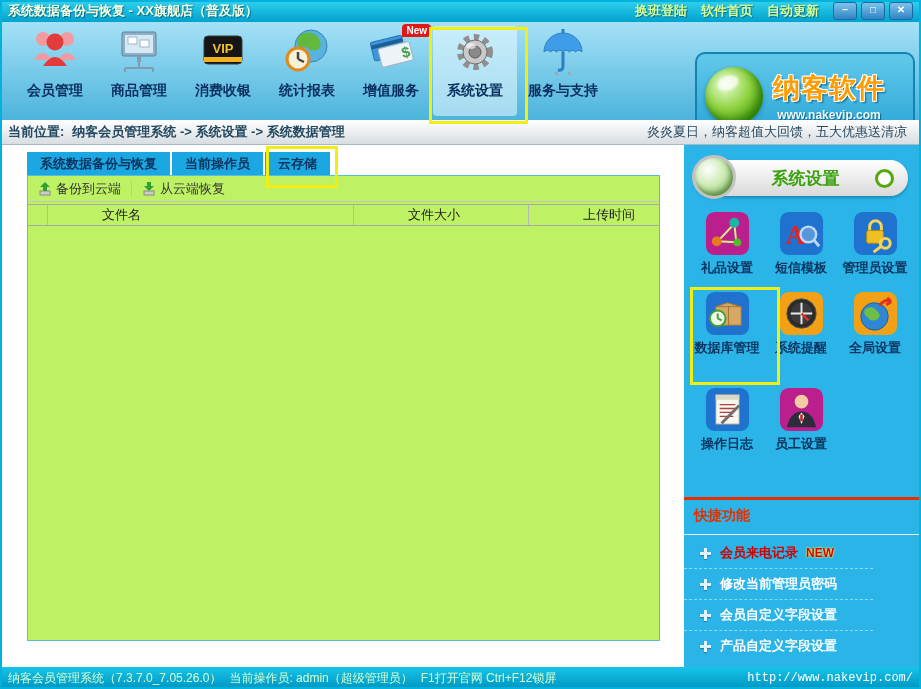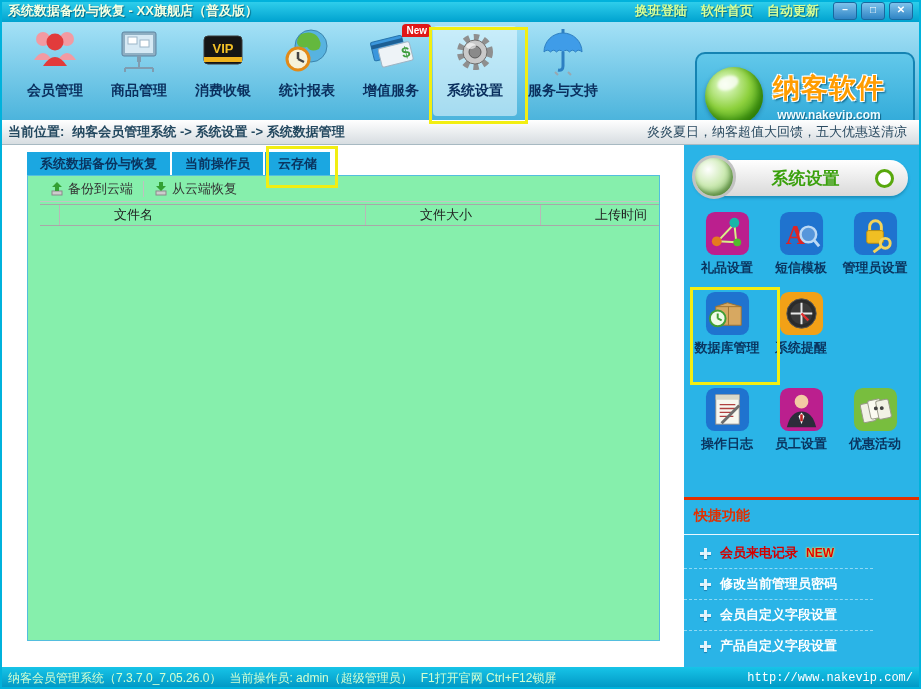--- a/index.html
+++ b/index.html
@@ -48,21 +48,21 @@
     align-items:center;font-size:13px;color:#23485f;z-index:2;text-align:right;}
   .breadcrumb .crumb{margin-left:8px;font-weight:bold;}
   .breadcrumb .spacer{flex:1;}
   .breadcrumb .marquee{margin-right:14px;color:#2a4a60;}
 
   
   .tabs{position:absolute;left:27px;top:152px;display:flex;z-index:2;}
   .tab{background:#1ba7e1;color:#0a3560;font-weight:bold;font-size:13px;height:23px;
     line-height:23px;padding:0 13px;margin-right:2px;cursor:pointer;}
   .content-box{position:absolute;left:27px;top:175px;width:633px;height:466px;
-    border:1px solid #53bede;background:#86efac;box-sizing:border-box;padding-left:12px;}
+    border:1px solid #53bede;background:#bef264;box-sizing:border-box;}
   .action-bar{height:25px;display:flex;align-items:center;border-bottom:1px solid #c4c4c4;}
   .action-btn{display:flex;align-items:center;gap:4px;padding:0 10px;font-size:13px;color:#333;
     cursor:pointer;height:100%;}
   .action-sep{width:1px;height:16px;background:#c0c0c0;}
   .table-header{display:flex;margin-top:2px;height:20px;border-top:1px solid #a8a8a8;
     border-bottom:1px solid #a8a8a8;font-size:13px;color:#222;align-items:center;gap:48px;}
   .th{height:100%;line-height:20px;border-right:1px solid #b8b8b8;padding-left:6px;box-sizing:border-box;}
   .th.cb{width:20px;padding-left:0;}
   .th.c1{width:258px;}
   .th.c2{width:127px;}
@@ -311,20 +311,29 @@
     <div class="grid-cell">
       <svg viewBox="0 0 48 48">
         <rect x="2" y="2" width="44" height="44" rx="9" fill="#f2a117"></rect>
         <circle cx="24" cy="24" r="15" fill="#2b2b2b" stroke="#555"></circle>
         <circle cx="24" cy="24" r="11" fill="#3a3a3a"></circle>
         <path d="M24 13 V35 M13 24 H35" stroke="#e8e8e8" stroke-width="2"></path>
         <path d="M24 24 L31 31" stroke="#e03030" stroke-width="2.5"></path>
       </svg>
       <span class="grid-label">系统提醒</span>
     </div>
+    <div class="grid-cell">
+      <svg viewBox="0 0 48 48">
+        <rect x="2" y="2" width="44" height="44" rx="9" fill="#f2a117"></rect>
+        <circle cx="23" cy="27" r="14" fill="#2e86d4" stroke="#1c619e"></circle>
+        <path d="M13 20 q8 -5 12 1 q6 5 1 9 q-7 3 -10 -2 q-5 -3 -3 -8z" fill="#6cc04a"></path>
+        <path d="M28 16 Q34 8 40 12 L36 8 M40 12 L35 15" stroke="#e03020" stroke-width="3" fill="none"></path>
+      </svg>
+      <span class="grid-label">全局设置</span>
+    </div>
   </div>
 
   <div class="grid-row" style="top:241px">
     <div class="grid-cell">
       <svg viewBox="0 0 48 48">
         <rect x="2" y="2" width="44" height="44" rx="9" fill="#1f73cf"></rect>
         <rect x="12" y="9" width="24" height="30" fill="#f7f7ef" stroke="#8e8e8e"></rect>
         <rect x="12" y="9" width="24" height="5" fill="#d8d8c8"></rect>
         <path d="M16 19 H32 M16 23 H32 M16 27 H28 M16 31 H30" stroke="#b04040" stroke-width="1.4"></path>
         <path d="M36 20 L18 38" stroke="#6e6e6e" stroke-width="3"></path>
@@ -333,33 +342,20 @@
     </div>
     <div class="grid-cell">
       <svg viewBox="0 0 48 48">
         <rect x="2" y="2" width="44" height="44" rx="9" fill="#bb1f8e"></rect>
         <circle cx="24" cy="16" r="7" fill="#f3cba4"></circle>
         <path d="M9 42 q4 -16 15 -16 q11 0 15 16 z" fill="#2c2c3a"></path>
         <path d="M24 27 l-3 4 3 8 3 -8 z" fill="#fff"></path>
         <rect x="22.7" y="29" width="2.6" height="7" fill="#c02020"></rect>
       </svg>
       <span class="grid-label">员工设置</span>
-    </div>
-    <div class="grid-cell">
-      <svg viewBox="0 0 48 48">
-        <rect x="2" y="2" width="44" height="44" rx="9" fill="#78be3e"></rect>
-        <g transform="rotate(-12 24 26)">
-          <rect x="10" y="16" width="13" height="19" rx="2" fill="#f2f2e6" stroke="#9a9a8a"></rect>
-          <rect x="18" y="14" width="13" height="19" rx="2" fill="#fbfbf2" stroke="#9a9a8a"></rect>
-          <rect x="26" y="16" width="13" height="19" rx="2" fill="#f2f2e6" stroke="#9a9a8a"></rect>
-          <circle cx="25" cy="23" r="2" fill="#444"></circle>
-            <circle cx="31" cy="24" r="2" fill="#444"></circle>
-        </g>
-      </svg>
-      <span class="grid-label">优惠活动</span>
     </div>
   </div>
 
   <div class="quick-divider-red"></div>
   <div class="quick-title">快捷功能</div>
   <div class="quick-divider-white"></div>
   <div class="quick-list">
     <div class="quick-item hot">
       <span class="plus"></span>
       <span class="quick-label">会员来电记录</span>

